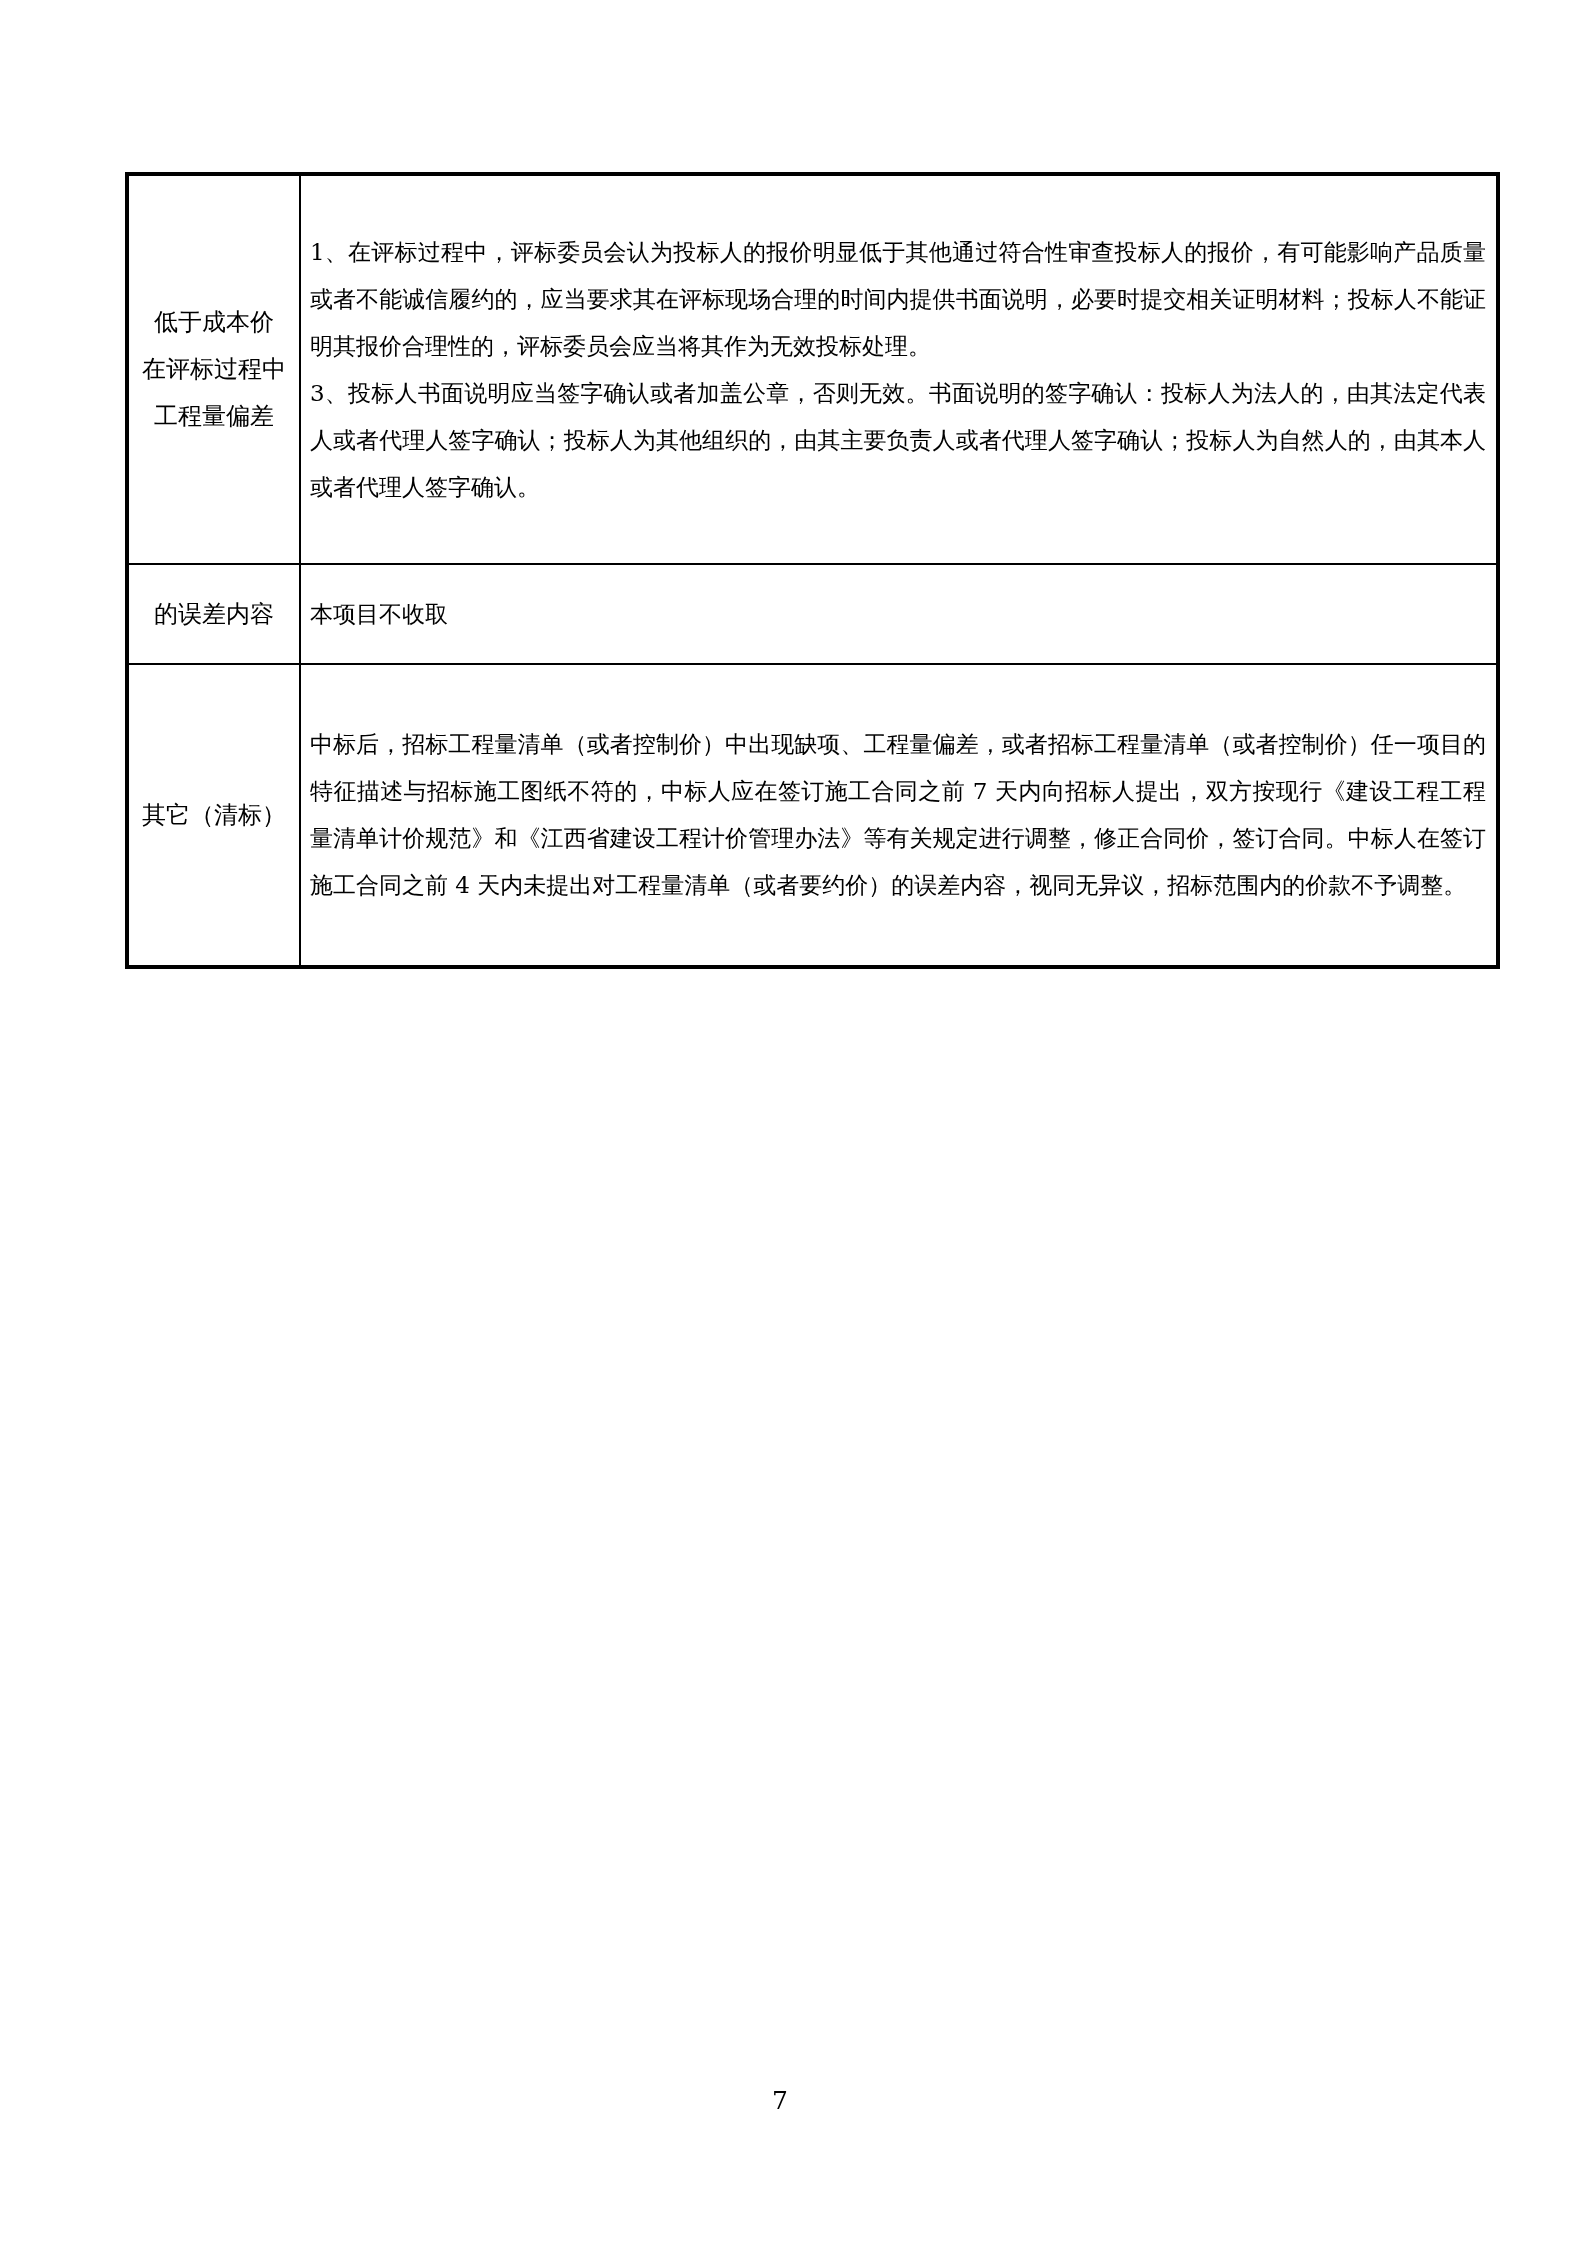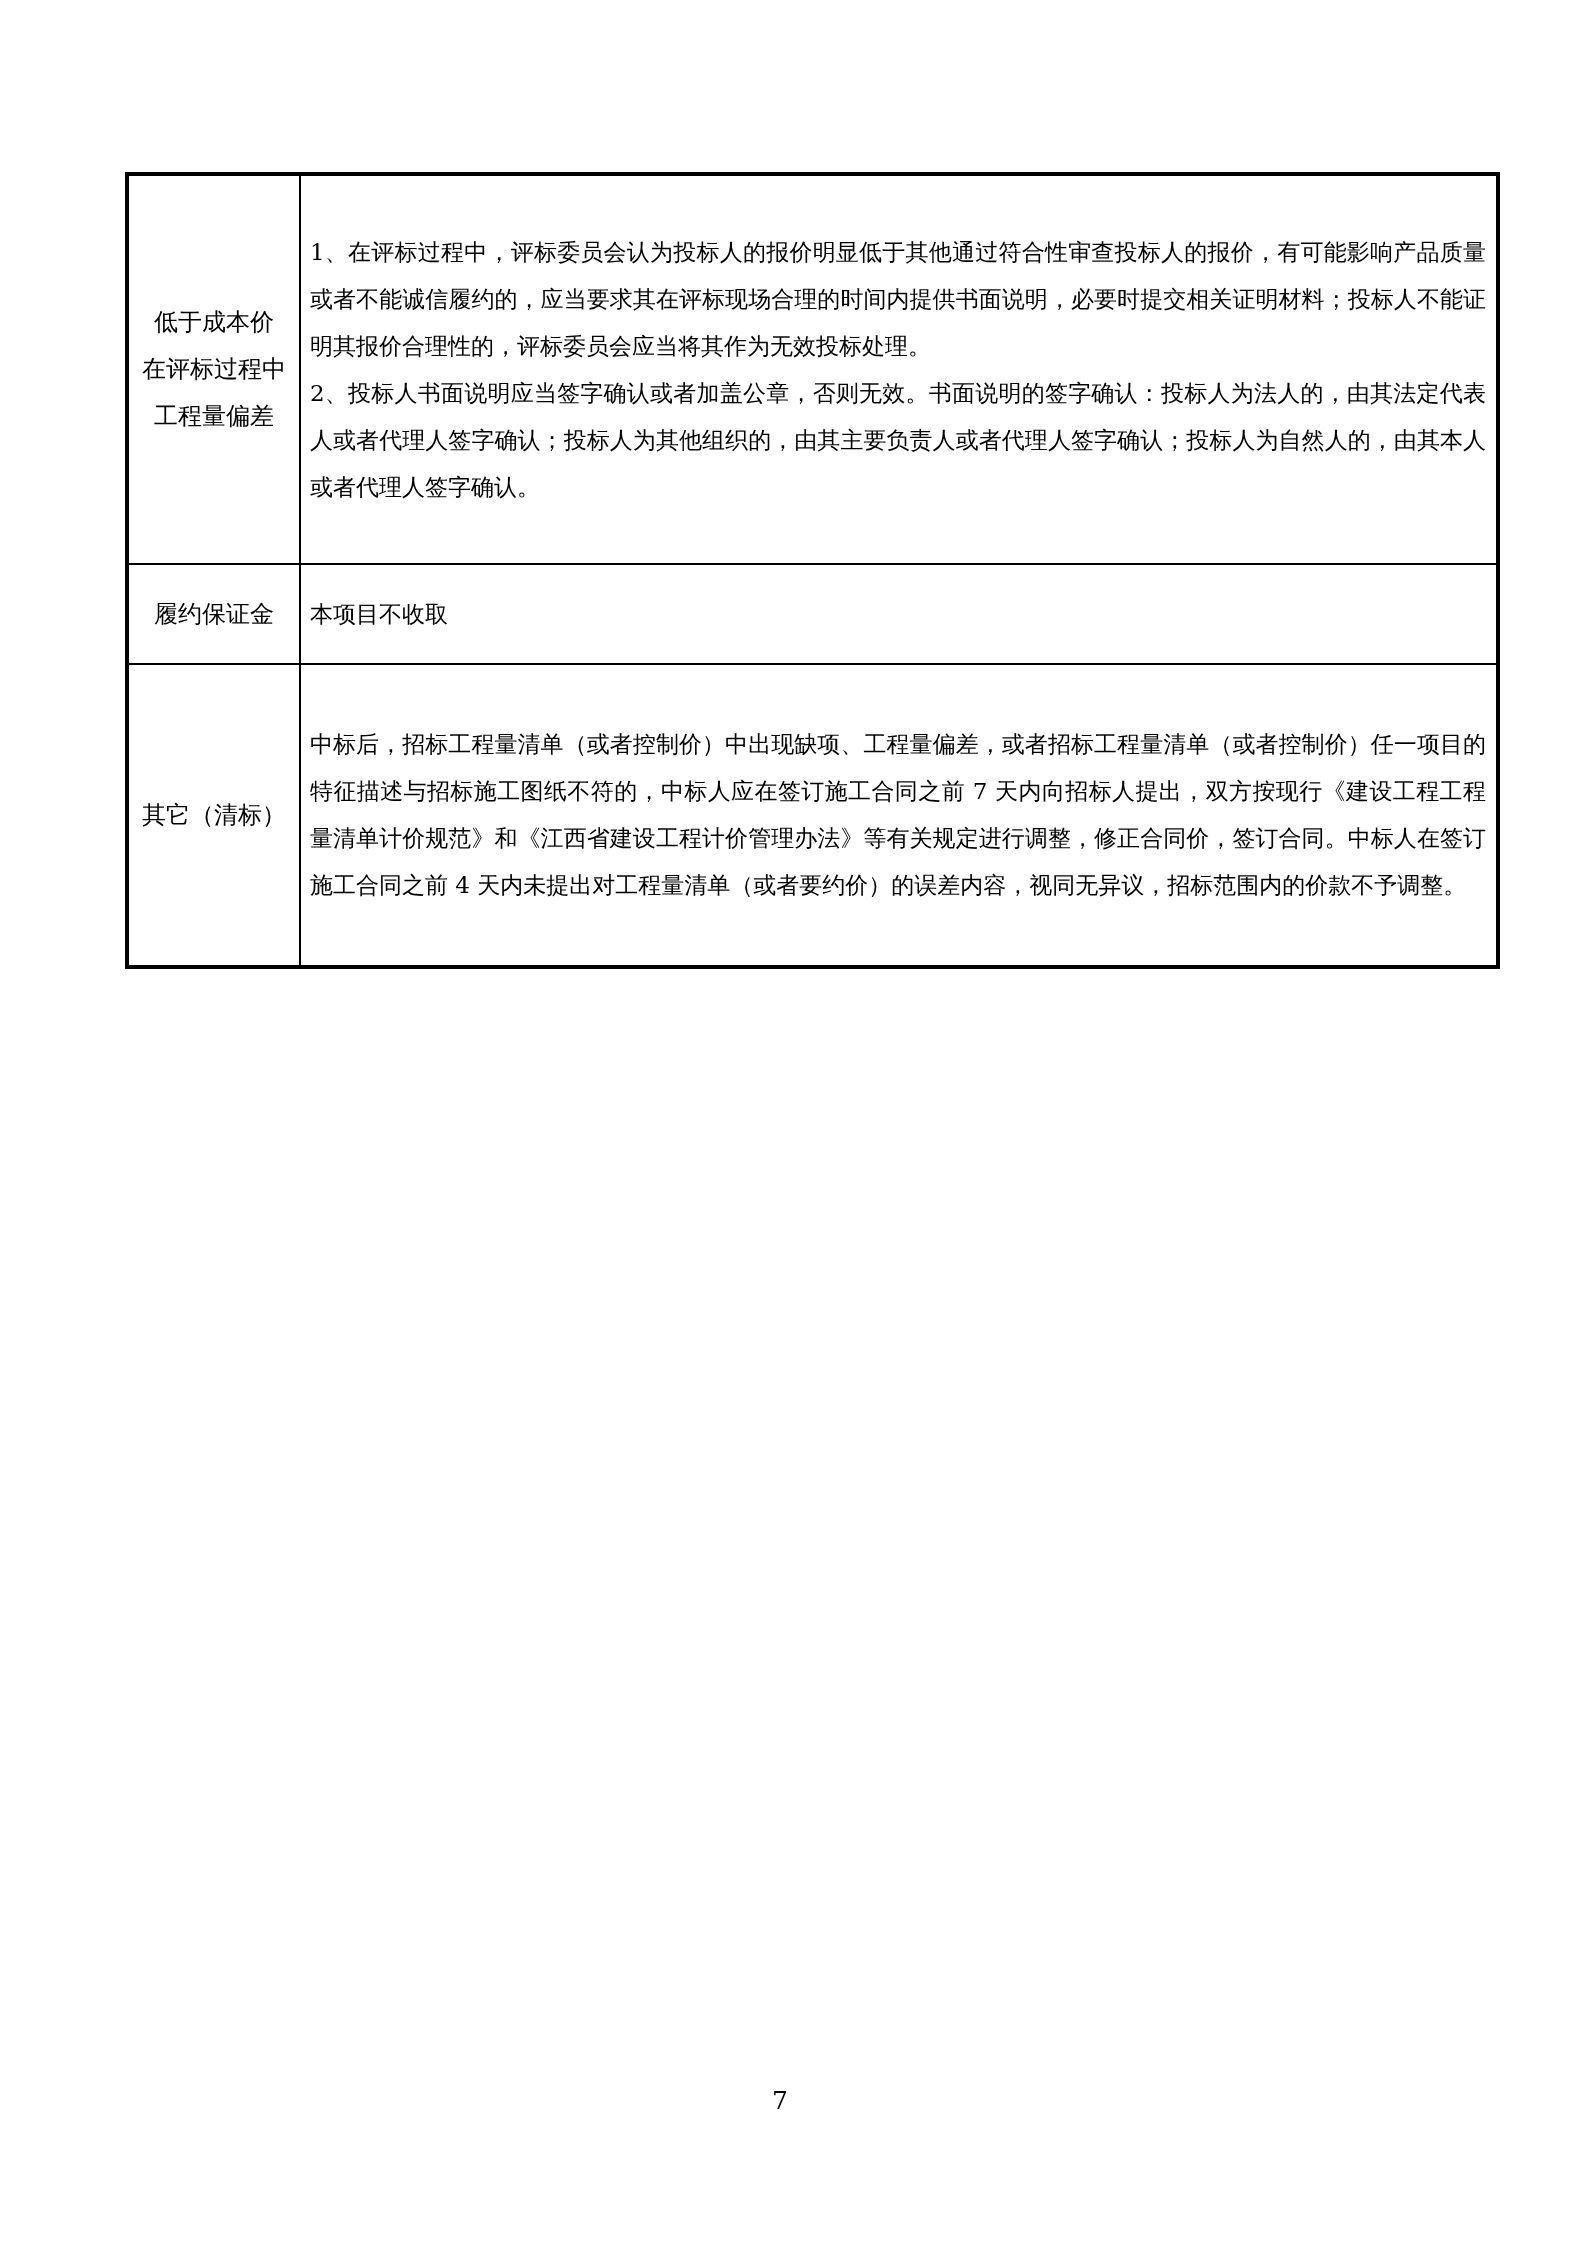--- a/index.html
+++ b/index.html
@@ -71,27 +71,27 @@
   <table class="info-table">
     <tbody>
       <tr class="row-1">
         <td class="label-cell">
           <span class="label-line">低于成本价</span>
           <span class="label-line">在评标过程中</span>
           <span class="label-line">工程量偏差</span>
         </td>
         <td class="content-cell">
           <p>1、在评标过程中，评标委员会认为投标人的报价明显低于其他通过符合性审查投标人的报价，有可能影响产品质量或者不能诚信履约的，应当要求其在评标现场合理的时间内提供书面说明，必要时提交相关证明材料；投标人不能证明其报价合理性的，评标委员会应当将其作为无效投标处理。</p>
-          <p>2、投标人书面说明应当签字确认或者加盖公章，否则无效。书面说明的签字确认：投标人为法人的，由其法定代表人或者代理人签字确认；投标人为其他组织的，由其主要负责人或者代理人签字确认；投标人为自然人的，由其本人或者代理人签字确认。</p>
+          <p>3、投标人书面说明应当签字确认或者加盖公章，否则无效。书面说明的签字确认：投标人为法人的，由其法定代表人或者代理人签字确认；投标人为其他组织的，由其主要负责人或者代理人签字确认；投标人为自然人的，由其本人或者代理人签字确认。</p>
         </td>
       </tr>
 
       <tr class="row-2">
         <td class="label-cell">
-          <span class="label-line">履约保证金</span>
+          <span class="label-line">的误差内容</span>
         </td>
         <td class="content-cell">
           <p>本项目不收取</p>
         </td>
       </tr>
 
       <tr class="row-3">
         <td class="label-cell">
           <span class="label-line">其它（清标）</span>
         </td>

